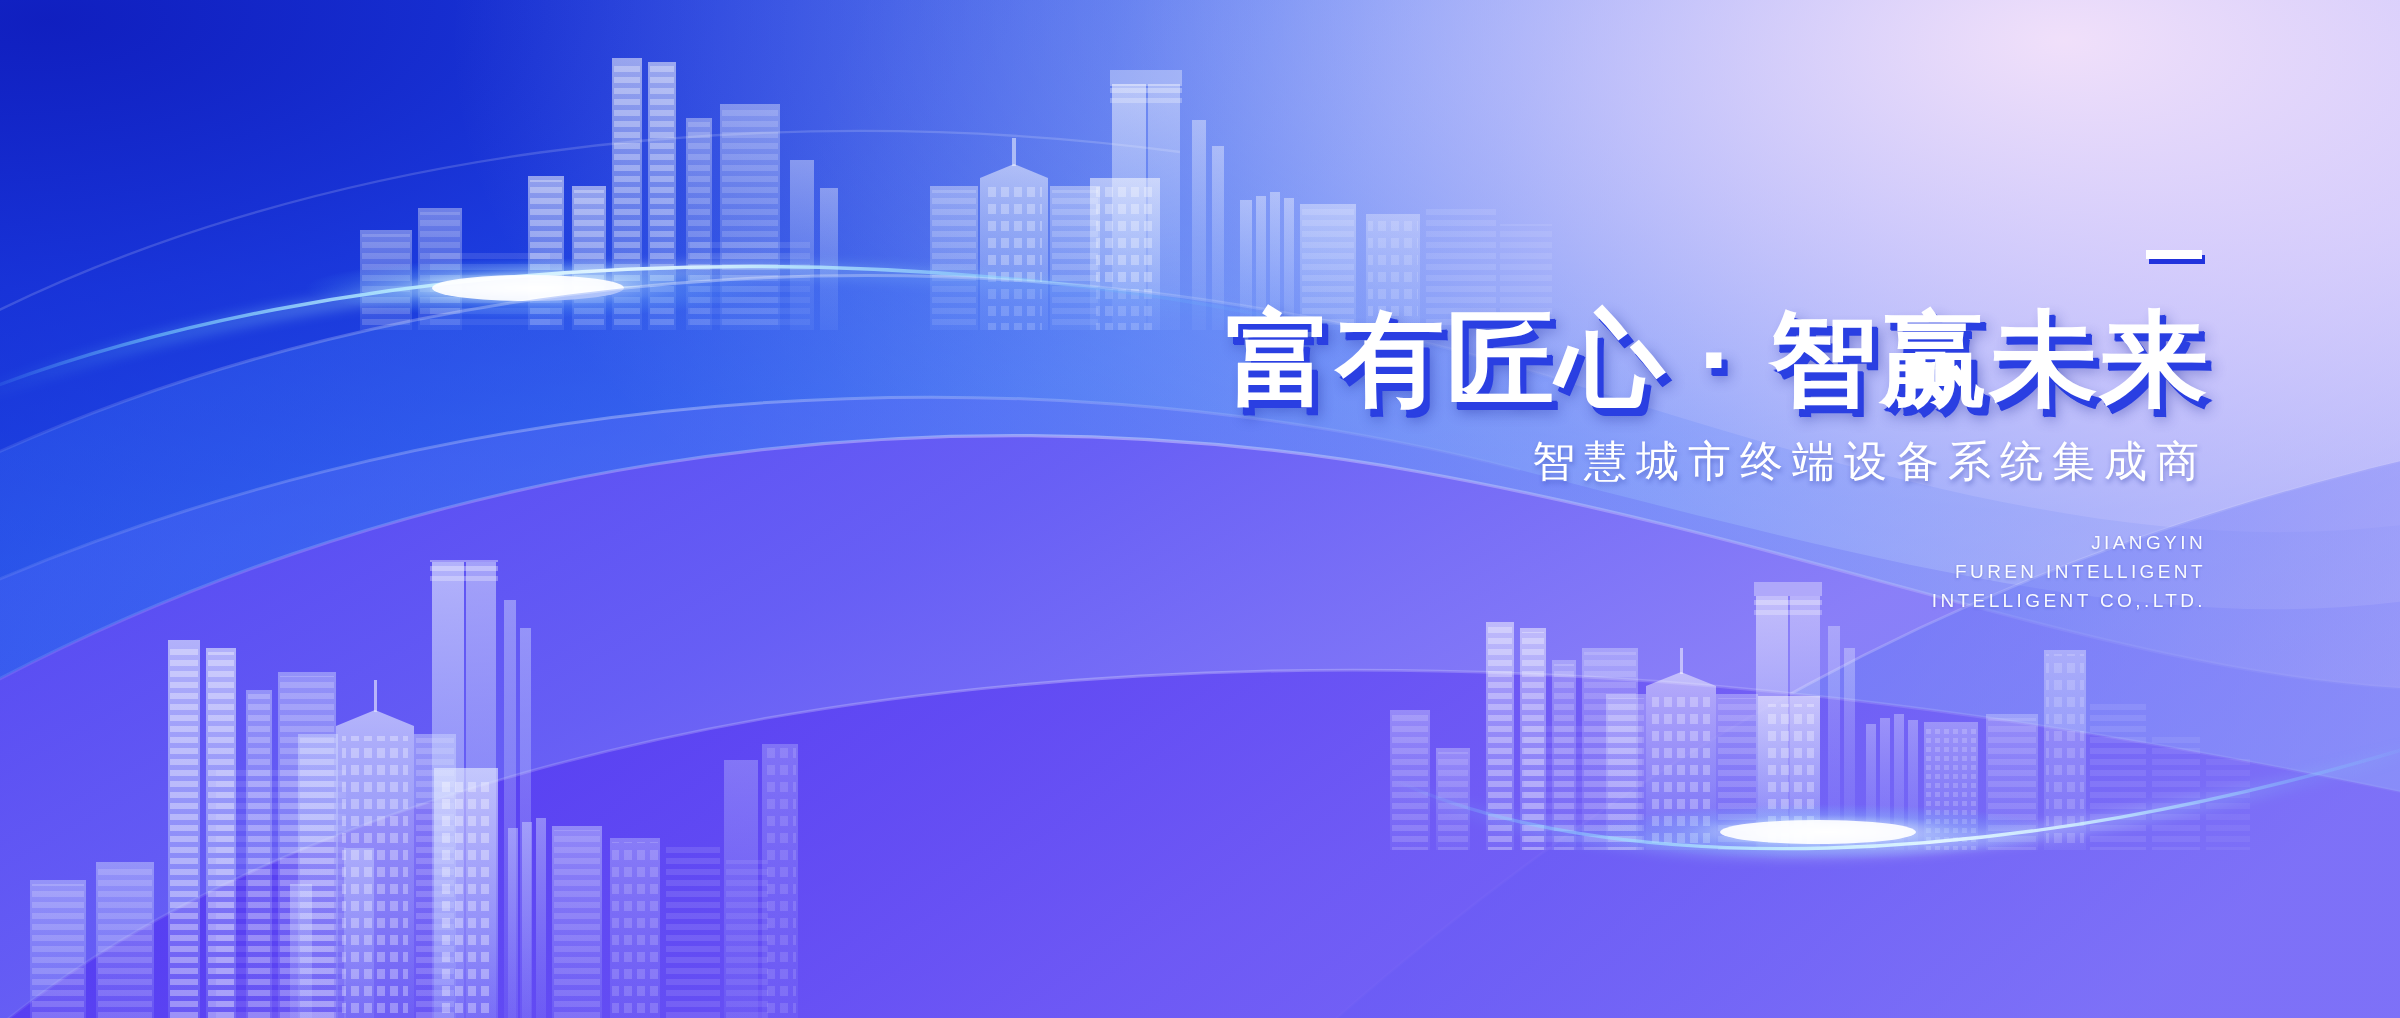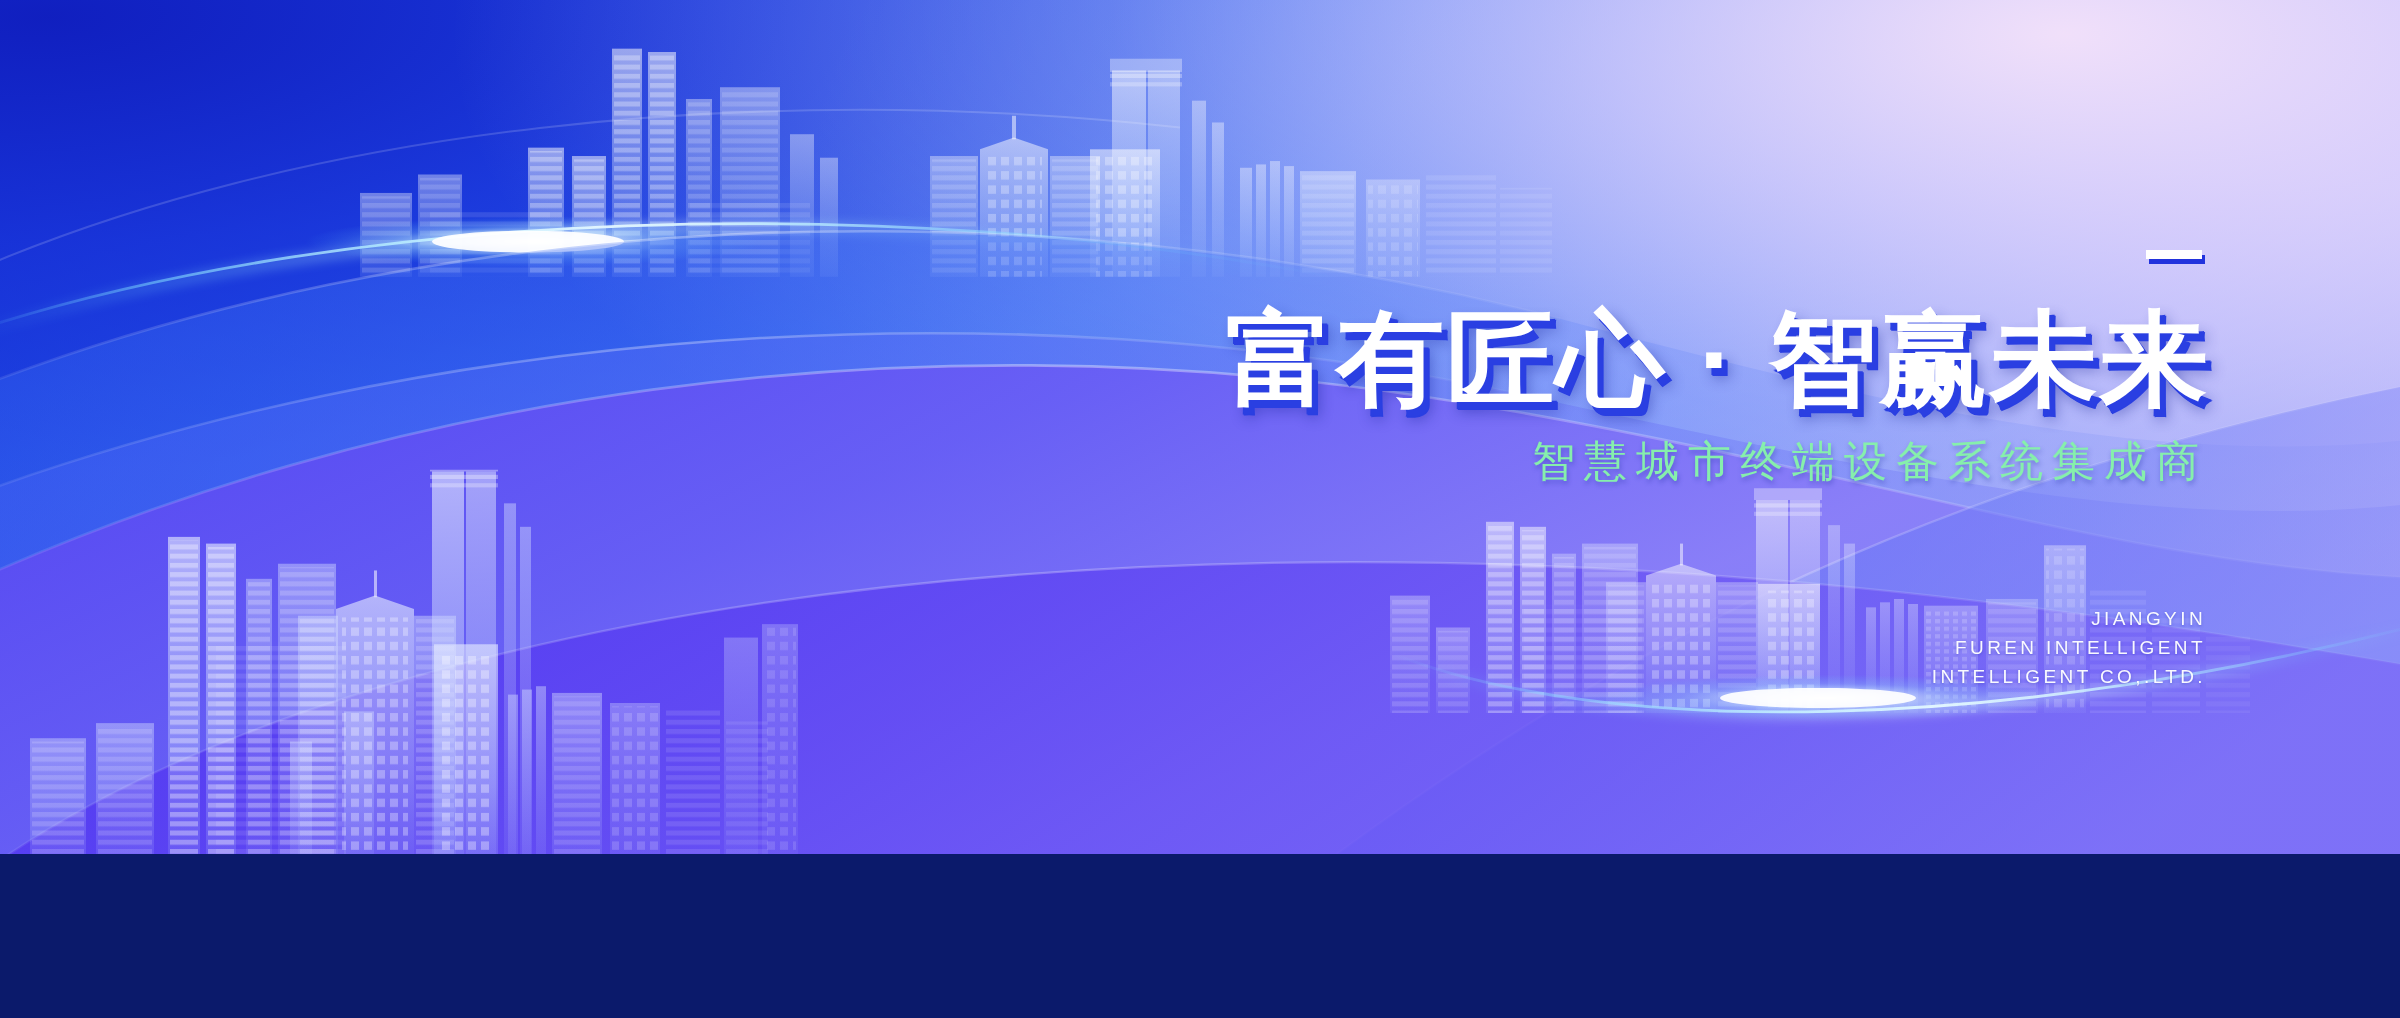--- a/index.html
+++ b/index.html
@@ -1,20 +1,20 @@
 <!DOCTYPE html>
 <html><head>
 <meta charset="utf-8">
 <style>
   html,body{margin:0;padding:0;background:#0b1a6b;}
   *{box-sizing:border-box;}
 
   #banner{
     position:relative;
-    width:2400px;height:854px;
+    width:2400px;height:1018px;
     overflow:hidden;
     font-family:"Liberation Sans","DejaVu Sans",sans-serif;
     background:#2b55ef;
   }
 
   .layer{position:absolute;inset:0;width:100%;height:100%;}
 
   
   #sky{
     background:
@@ -51,27 +51,27 @@
        5px 7px 0 #2a3fe2,
        6px 8px 0 #2a3fe2,
        7px 10px 14px rgba(22,34,150,.45);
     transform:scaleX(1.04);
     transform-origin:right center;
   }
   #subhead{
     margin:22px 2px 0 0;
     font-size:43px;
     font-weight:400;
-    color:#86efac;
+    color:#ffffff;
     letter-spacing:9px;
     white-space:nowrap;
     text-shadow:1px 3px 5px rgba(30,46,160,.40);
   }
   #company{
-    margin:114px 4px 0 0;
+    margin:38px 4px 0 0;
     font-size:19px;
     font-weight:400;
     line-height:1.52;
     color:rgba(255,255,255,.96);
     letter-spacing:3.4px;
     text-shadow:0 1px 3px rgba(30,46,160,.35);
   }
   #company div{white-space:nowrap;}
 </style>
 </head>

